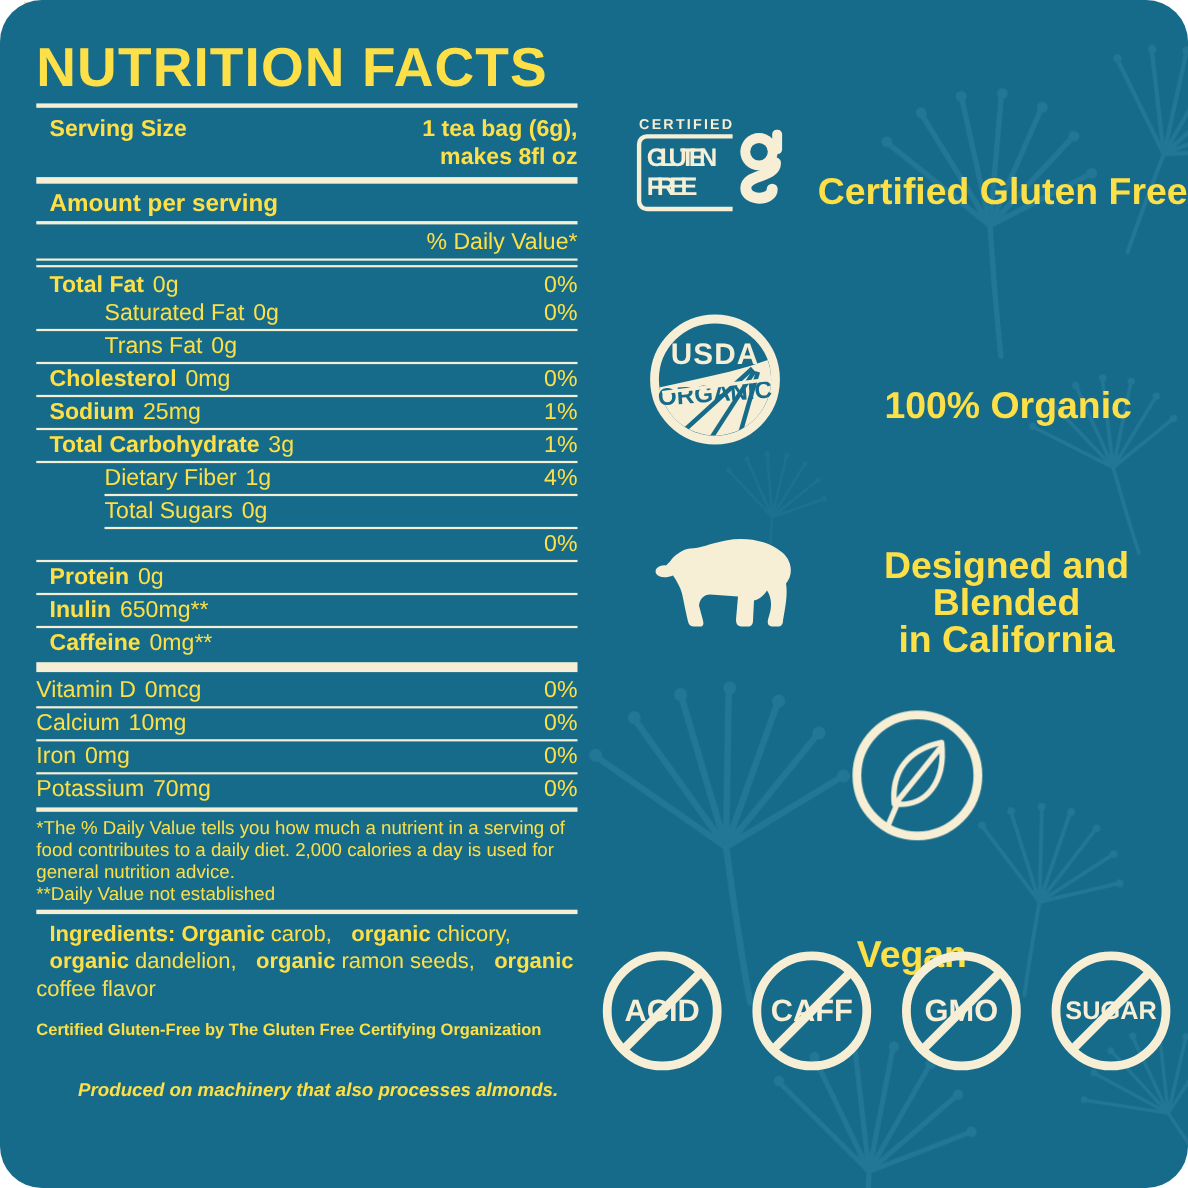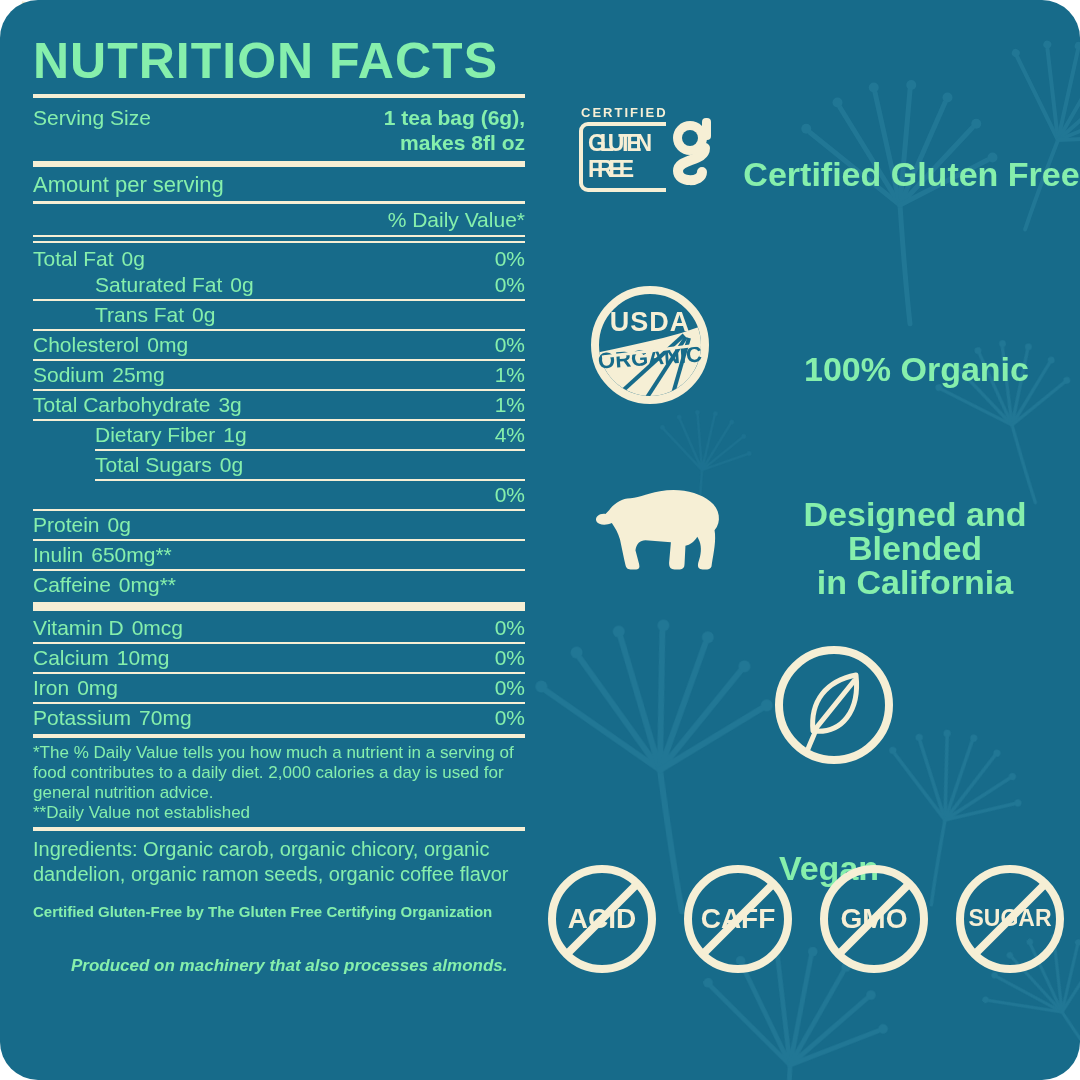--- a/index.html
+++ b/index.html
@@ -1,26 +1,26 @@
 <!DOCTYPE html>
 <html><head>
 <meta charset="utf-8">
 <style>
   html,body{margin:0;padding:0;background:#ffffff;}
   body{width:1080px;height:1080px;position:relative;font-family:"Liberation Sans",sans-serif;}
   .corner-dec{position:absolute;z-index:0;}
   .canvas{position:absolute;inset:0;width:1080px;height:1080px;background:#176b8a;
-          border-radius:38px;overflow:hidden;z-index:1;color:#86efac;}
+          border-radius:38px;overflow:hidden;z-index:1;color:#fde047;}
   .pattern{position:absolute;top:0;left:0;z-index:0;}
   
   .nf{position:absolute;left:33px;top:34px;width:492px;z-index:2;}
   .nf-title{margin:0;font-size:50px;font-weight:bold;letter-spacing:1px;line-height:1.1;
             padding-bottom:5px;border-bottom:4px solid #f6efd5;white-space:nowrap;}
   .serv-block{display:flex;justify-content:space-between;margin-top:7px;font-size:21px;line-height:25px;}
-  .b{font-weight:normal;}
+  .b{font-weight:bold;margin-left:12px;}
   .serv-right{text-align:right;font-weight:bold;}
   .bar{background:#f6efd5;}
   .bar.h6{height:6px;margin:6px 0 5px 0;}
   .bar.h3{height:3px;margin:3px 0 2px 0;}
   .bar.h4{height:4px;margin:4px 0 5px 0;}
   .dbl{border-top:2px solid #f6efd5;border-bottom:2px solid #f6efd5;height:4px;margin:2px 0 3px 0;}
   .aps{font-size:22px;line-height:26px;}
   .cal-row{display:flex;justify-content:space-between;font-size:36px;font-weight:bold;line-height:42px;}
   .dv-head{text-align:right;font-size:21px;line-height:25px;padding:1px 0;}
   .nf-row{display:flex;font-size:21px;line-height:24px;padding:1px 0;}

